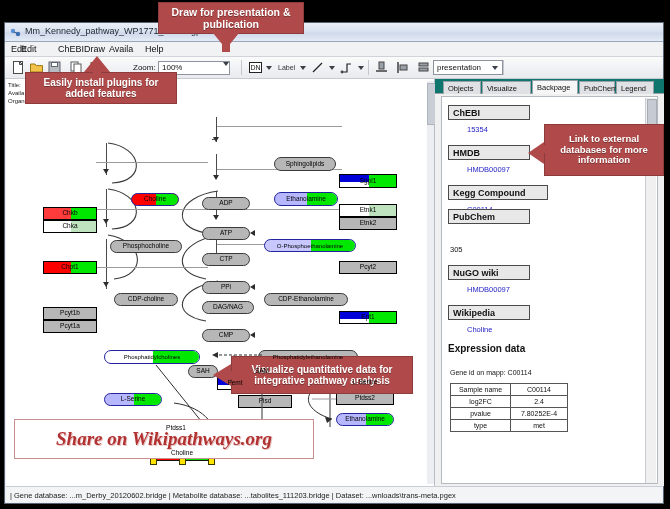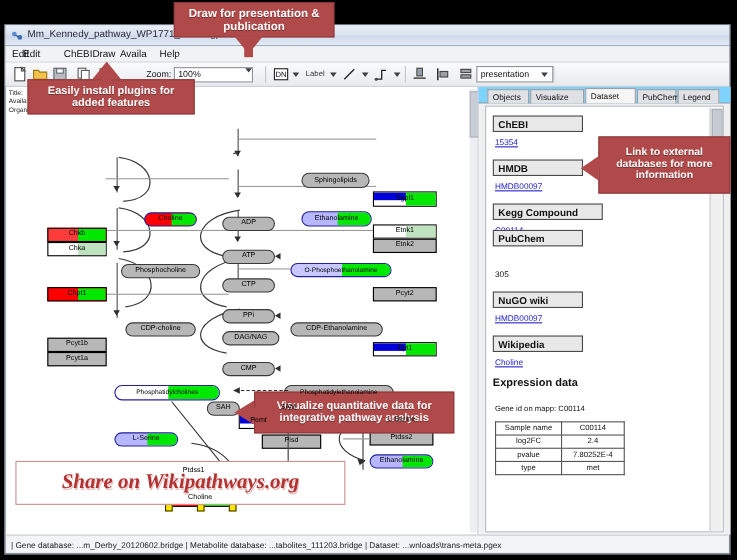--- a/index.html
+++ b/index.html
@@ -53,30 +53,30 @@
   .lineg{position:absolute;background:#9b9b9b;}
   .arrowdn{position:absolute;width:0;height:0;border-left:3px solid transparent;
      border-right:3px solid transparent;border-top:5px solid #2d2d2d;}
   .arrowlt{position:absolute;width:0;height:0;border-top:3px solid transparent;
      border-bottom:3px solid transparent;border-right:5px solid #2d2d2d;}
 
   .handle{position:absolute;width:5px;height:5px;background:#ffe400;border:1px solid #3a3a00;}
 
   
   .side{position:absolute;left:430px;top:56px;width:229px;height:407px;background:#f0f0f0;}
-  .tabstrip{position:absolute;left:0;top:0;width:100%;height:15px;background:#7dd3fc;
+  .tabstrip{position:absolute;left:0;top:0;width:100%;height:15px;background:#0f766e;
       border-bottom:1px solid #9aa0a8;box-sizing:border-box;}
   .tab{position:absolute;top:2px;height:13px;background:#e0e1e4;border:1px solid #9aa0a8;
        border-bottom:none;font-size:7.5px;color:#111;padding:2px 4px 0 4px;box-sizing:border-box;}
   .tab.active{background:#f6f6f7;top:1px;height:14px;}
   .sidebody{position:absolute;left:6px;top:17px;width:217px;height:388px;background:#fff;
       border:1px solid #b5b9c0;box-sizing:border-box;overflow:hidden;}
   .dbhdr{position:absolute;left:6px;width:82px;height:15px;background:#e8e8e8;border:1px solid #4a4a4a;
       box-sizing:border-box;font-size:9px;font-weight:bold;color:#111;padding:2px 0 0 4px;}
-  .dblink{position:absolute;left:8px;font-size:7.5px;color:#2323c8;text-decoration:underline;}
+  .dblink{position:absolute;left:25px;font-size:7.5px;color:#2323c8;}
   .dbplain{position:absolute;left:8px;font-size:7.5px;color:#111;}
   .exptitle{position:absolute;left:6px;font-size:10px;font-weight:bold;color:#111;}
   .geneid{position:absolute;left:8px;font-size:7px;color:#111;}
   .dtable{position:absolute;left:8px;border-collapse:collapse;}
   .dtable td{border:1px solid #555;font-size:7px;color:#111;text-align:center;padding:2px 2px;}
   .dtable td.k{width:55px;}
   .dtable td.v{width:52px;}
   .vsb{position:absolute;right:1px;top:1px;width:10px;height:386px;background:#f0f0f0;border-left:1px solid #c8ccd2;}
   .vsb .thumb{position:absolute;left:1px;top:1px;width:8px;height:60px;background:#c6cbd3;border:1px solid #a8adb5;}
 
@@ -432,21 +432,21 @@
     </div>
 
     <div class="lsb">
       <div class="t"></div>
     </div>
 
     <div class="side">
       <div class="tabstrip">
         <div class="tab" style="left:8px;width:38px">Objects</div>
         <div class="tab" style="left:47px;width:49px">Visualize</div>
-        <div class="tab active" style="left:97px;width:46px">Dataset</div>
+        <div class="tab active" style="left:97px;width:46px">Backpage</div>
         <div class="tab" style="left:144px;width:36px">PubChem</div>
         <div class="tab" style="left:181px;width:38px">Legend</div>
       </div>
 
       <div class="sidebody">
 
         <div class="dbhdr" style="top:8px">ChEBI</div>
         <div class="dblink" style="top:28px">15354</div>
 
         <div class="dbhdr" style="top:48px">HMDB</div>

